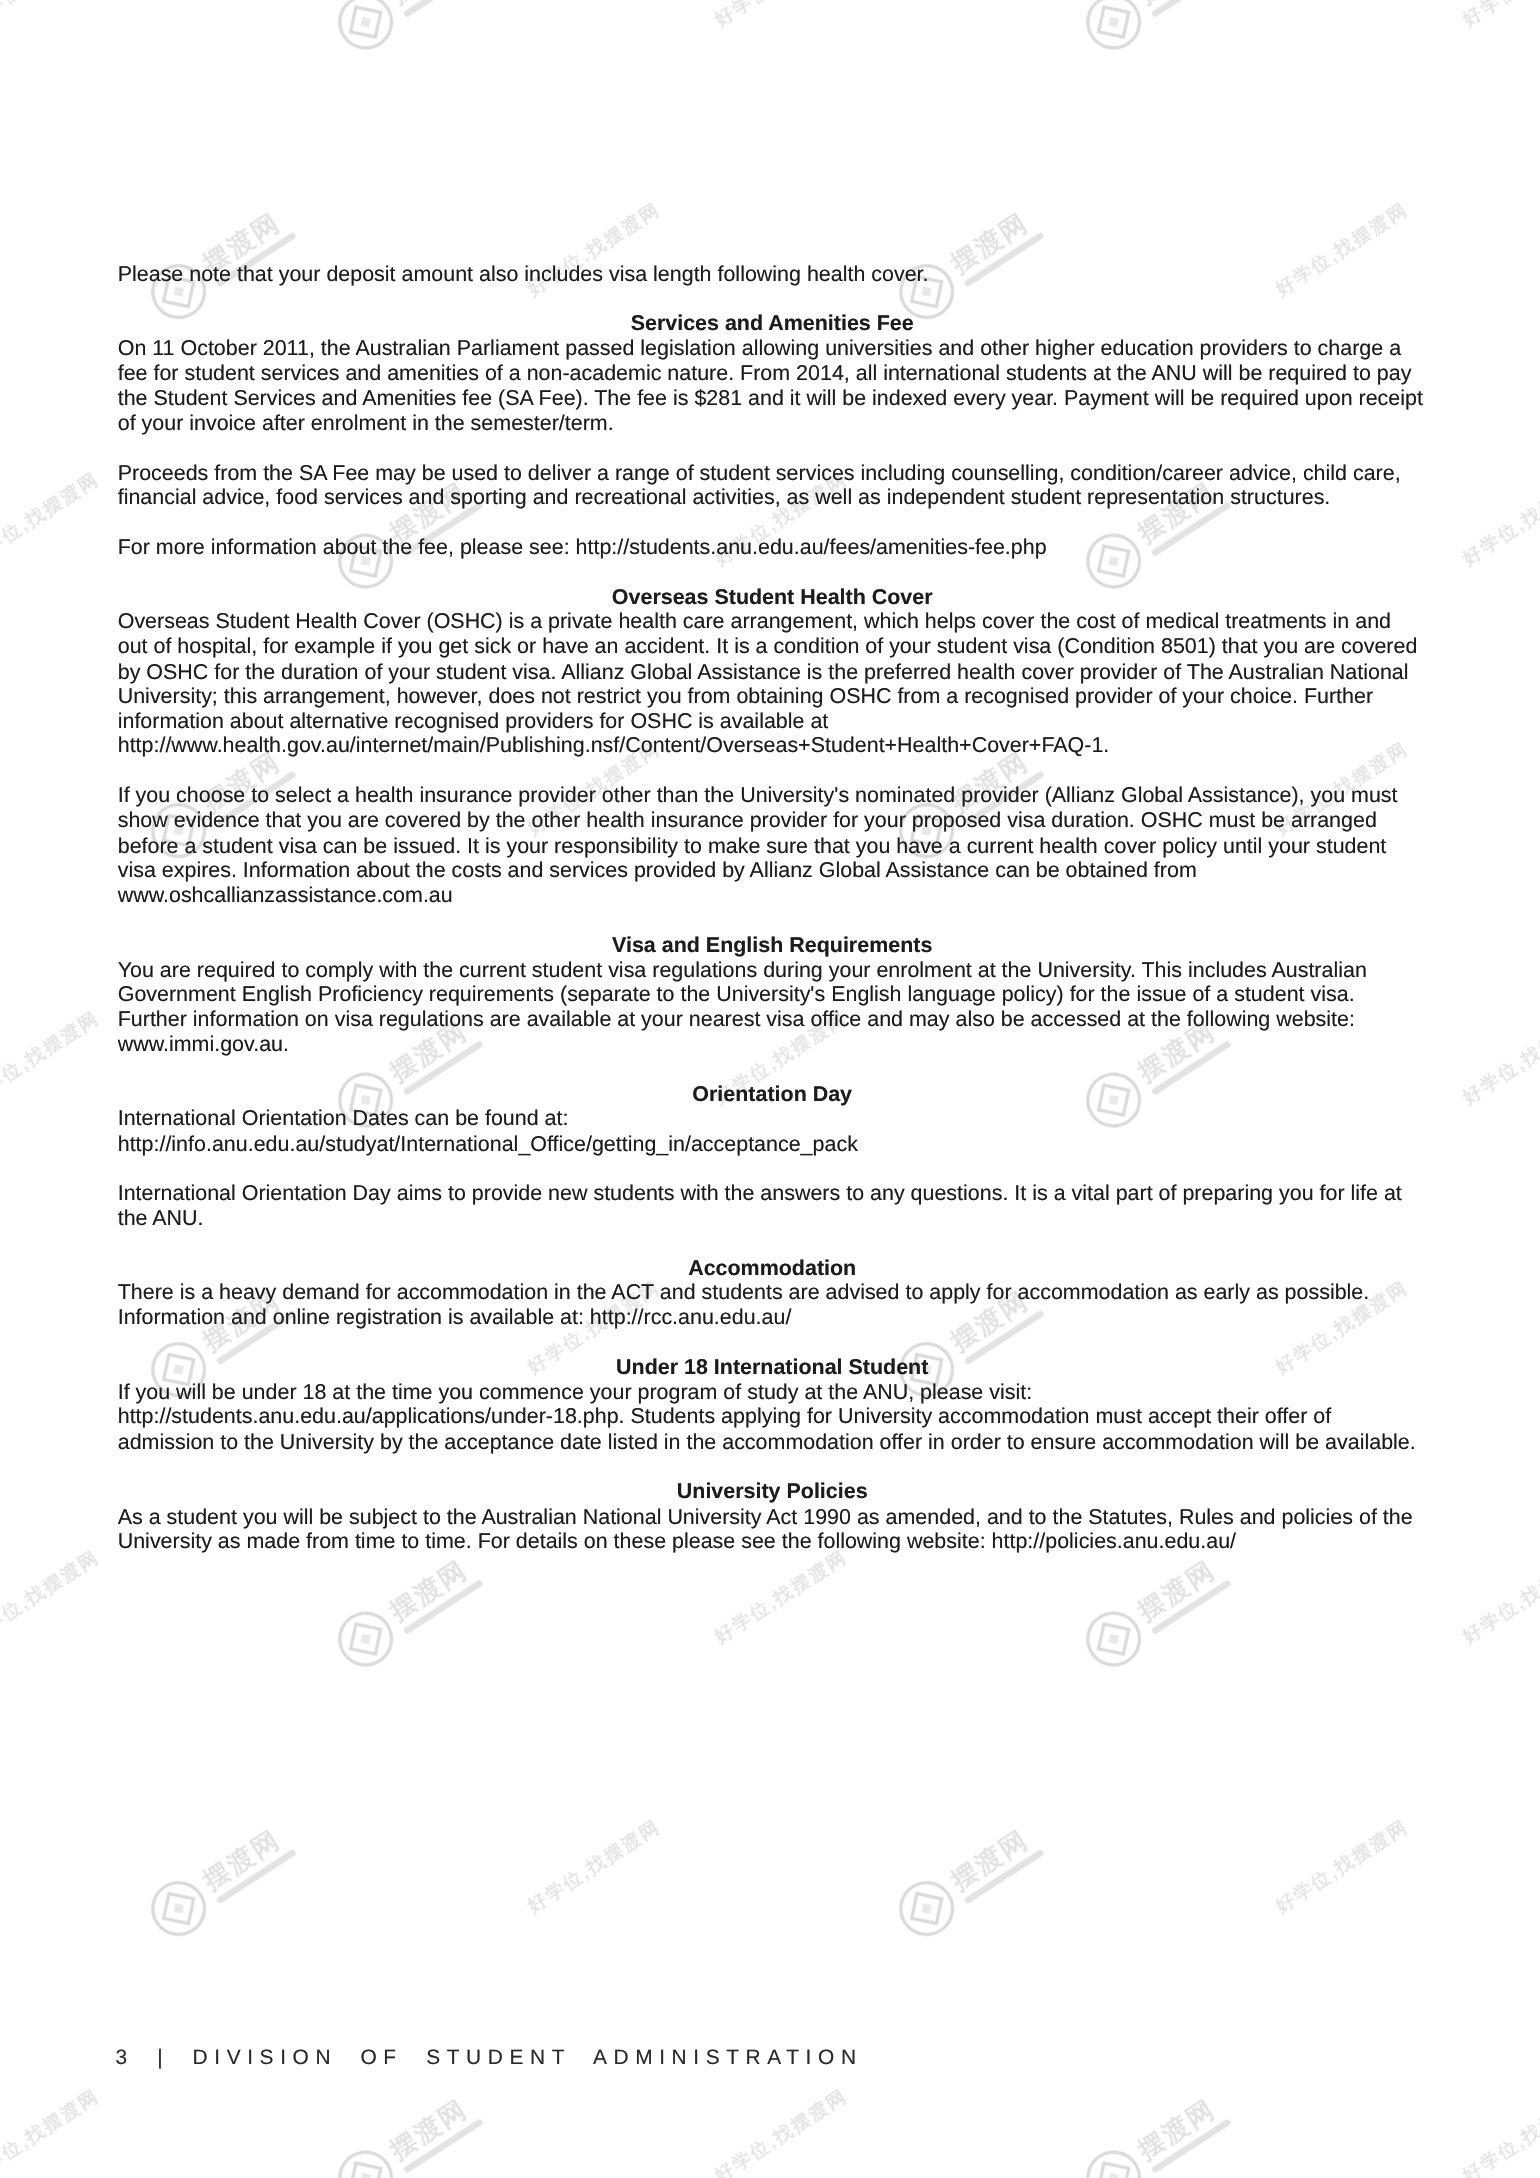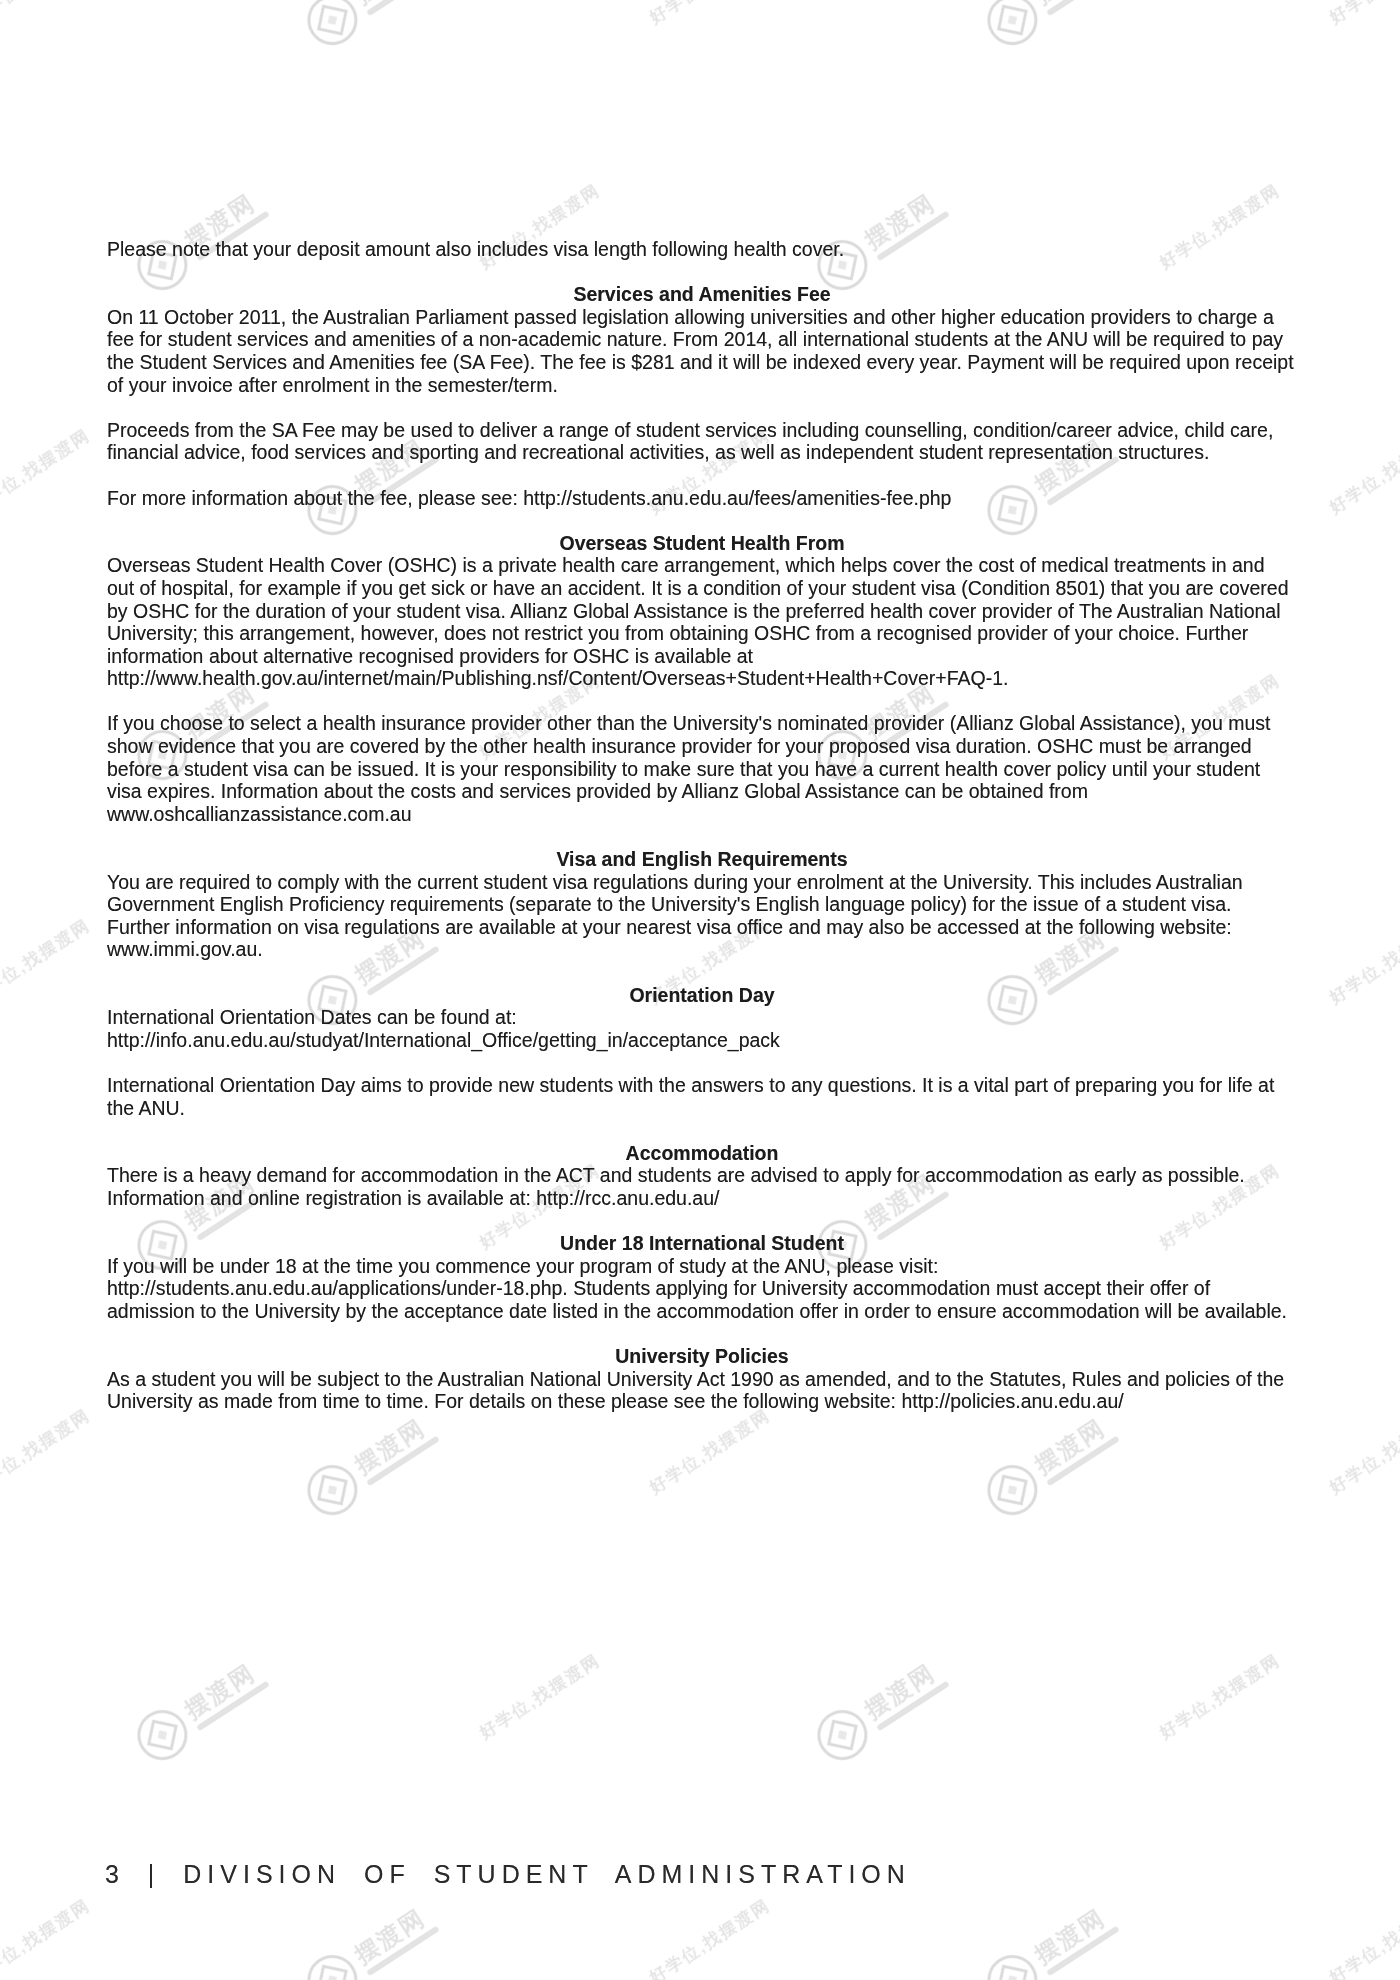--- a/index.html
+++ b/index.html
@@ -82,21 +82,21 @@
     font-size:19.5px;
     line-height:22.6px;
     font-weight:bold;
     text-align:center;
   }
   #footer{
     position:absolute;
     left:105px;top:1860px;
     z-index:2;
     color:#2a2a2a;
-    font-size:25px;
+    font-size:19px;
     letter-spacing:6px;
     word-spacing:10px;
     text-shadow:0 0 0.6px rgba(0,0,0,0.4);
   }
 </style>
 </head>
 <body>
 
 <div id="watermarks">
     <div class="wm wm-slogan" style="left: -40px; top: -30px;">好学位,找摆渡网</div>
@@ -201,21 +201,21 @@
   <p>Please note that your deposit amount also includes visa length following health cover.</p>
 
   <section>
     <h3>Services and Amenities Fee</h3>
     <p>On 11 October 2011, the Australian Parliament passed legislation allowing universities and other higher education providers to charge a fee for student services and amenities of a non-academic nature. From 2014, all international students at the ANU will be required to pay the Student Services and Amenities fee (SA Fee).  The fee is $281 and it will be indexed every year.  Payment will be required upon receipt of your invoice after enrolment in the semester/term.</p>
     <p>Proceeds from the SA Fee may be used to deliver a range of student services including counselling, condition/career advice, child care, financial advice, food services and sporting and recreational activities, as well as independent student representation structures.</p>
     <p>For more information about the fee, please see: http://students.anu.edu.au/fees/amenities-fee.php</p>
   </section>
 
   <section>
-    <h3>Overseas Student Health From</h3>
+    <h3>Overseas Student Health Cover</h3>
     <p>Overseas Student Health Cover (OSHC) is a private health care arrangement, which helps cover the cost of medical treatments in and out of hospital, for example if you get sick or have an accident. It is a condition of your student visa (Condition 8501) that you are covered by OSHC for the duration of your student visa. Allianz Global Assistance is the preferred health cover provider of The Australian National University; this arrangement, however, does not restrict you from obtaining OSHC from a recognised provider of your choice. Further information about alternative recognised providers for OSHC is available at http://www.health.gov.au/internet/main/Publishing.nsf/Content/Overseas+Student+Health+Cover+FAQ-1.</p>
     <p>If you choose to select a health insurance provider other than the University's nominated provider (Allianz Global Assistance), you must show evidence that you are covered by the other health insurance provider for your proposed visa duration. OSHC must be arranged before a student visa can be issued. It is your responsibility to make sure that you have a current health cover policy until your student visa expires. Information about the costs and services provided by Allianz Global Assistance can be obtained from www.oshcallianzassistance.com.au</p>
   </section>
 
   <section>
     <h3>Visa and English Requirements</h3>
     <p>You are required to comply with the current student visa regulations during your enrolment at the University. This includes Australian Government English Proficiency requirements (separate to the University's English language policy) for the issue of a student visa. Further information on visa regulations are available at your nearest visa office and may also be accessed at the following website: www.immi.gov.au.</p>
   </section>
 
   <section>

